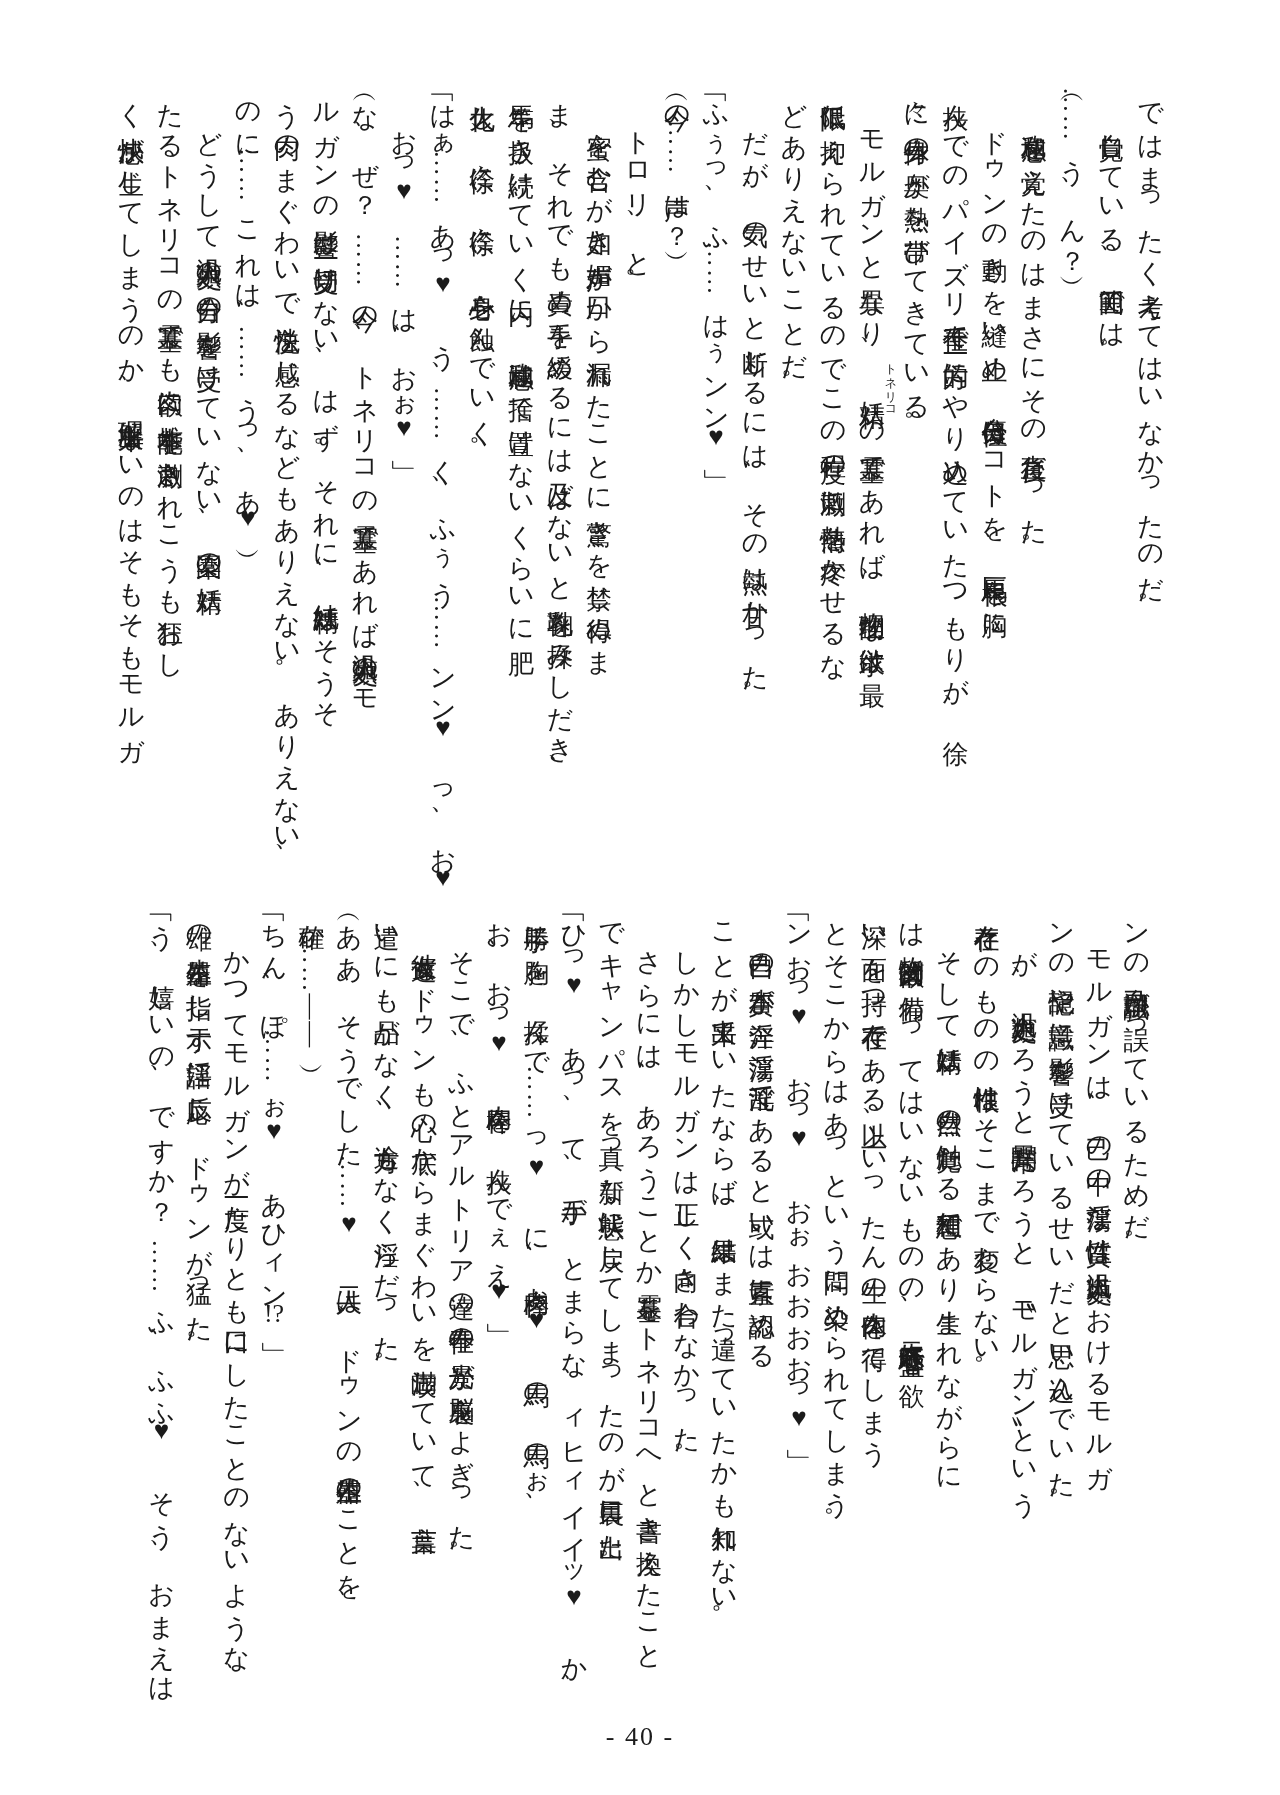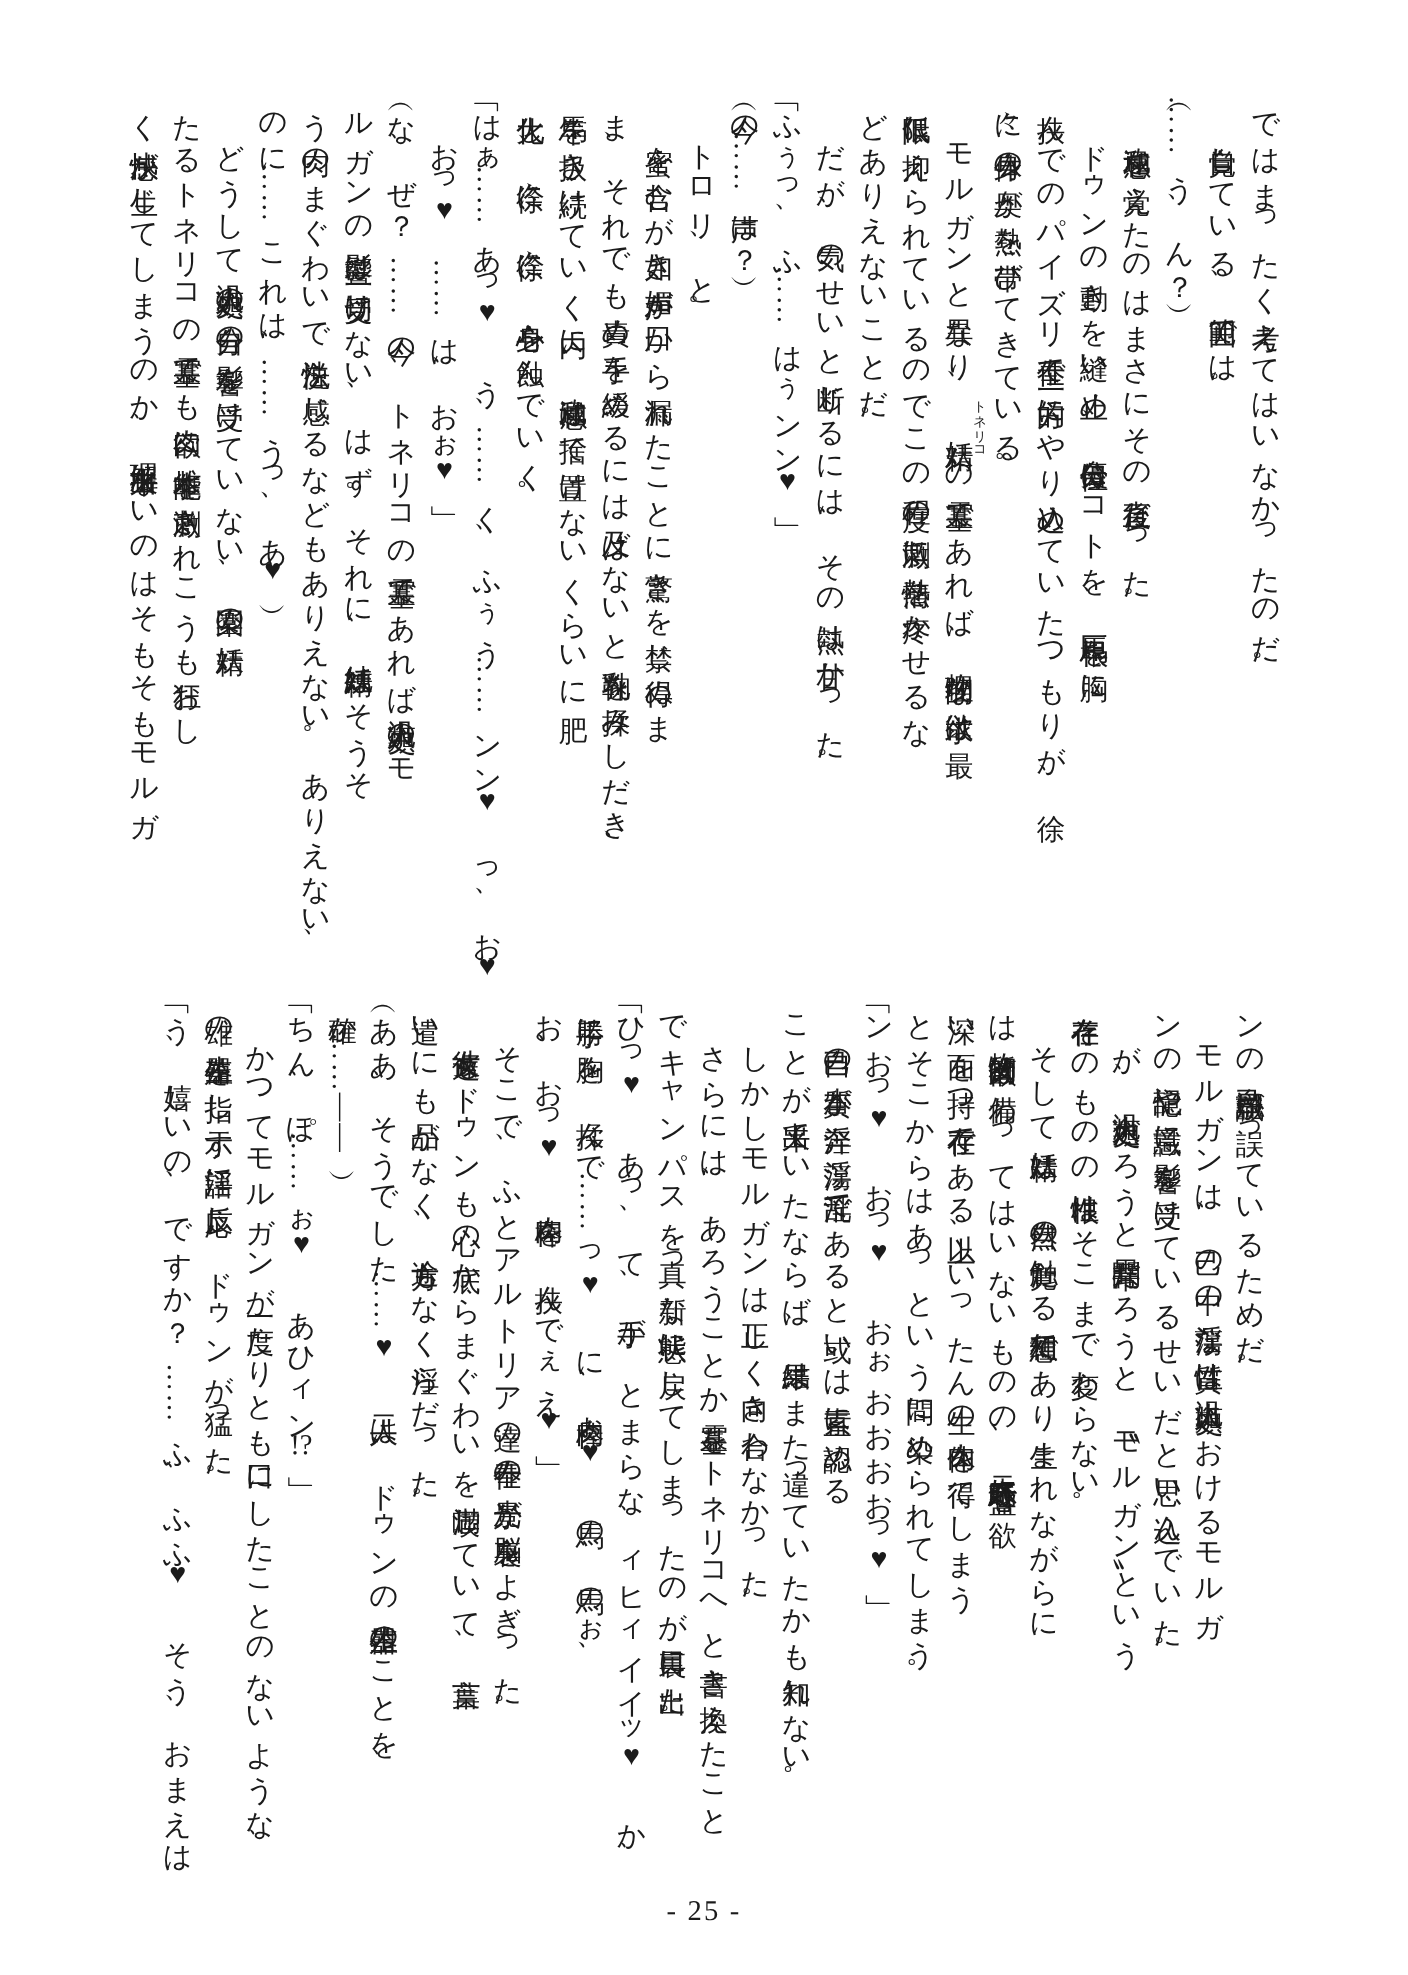--- a/index.html
+++ b/index.html
@@ -115,14 +115,14 @@
       <div class="col ind">そこで、ふとアルトリア達の奉仕の光景が脳裏をよぎった。</div>
       <div class="col ind">彼女達もドゥンも心の底からまぐわいを満喫していて、言葉</div>
       <div class="col">遣いにも品がなく、途方もなく淫らだった。</div>
       <div class="col">（ああ、そうでした……♥　二人は、ドゥンの生殖器のことを、</div>
       <div class="col">確か……――）</div>
       <div class="col">「ちん、ぽ……ぉ♥　あひィン<span class="tcy">!?</span>」</div>
       <div class="col ind">かつてモルガンが一度たりとも口にしたことのないような、</div>
       <div class="col">雄の生殖器を指し示す淫語に反応し、ドゥンが猛った。</div>
       <div class="col">「う、嬉しいの、ですか？　……ふ、ふふ♥　そう、おまえは</div>
     </div>
-  <div class="page-number">- 25 -</div>
+  <div class="page-number">- 40 -</div>
 </div>
 
 </body></html>

